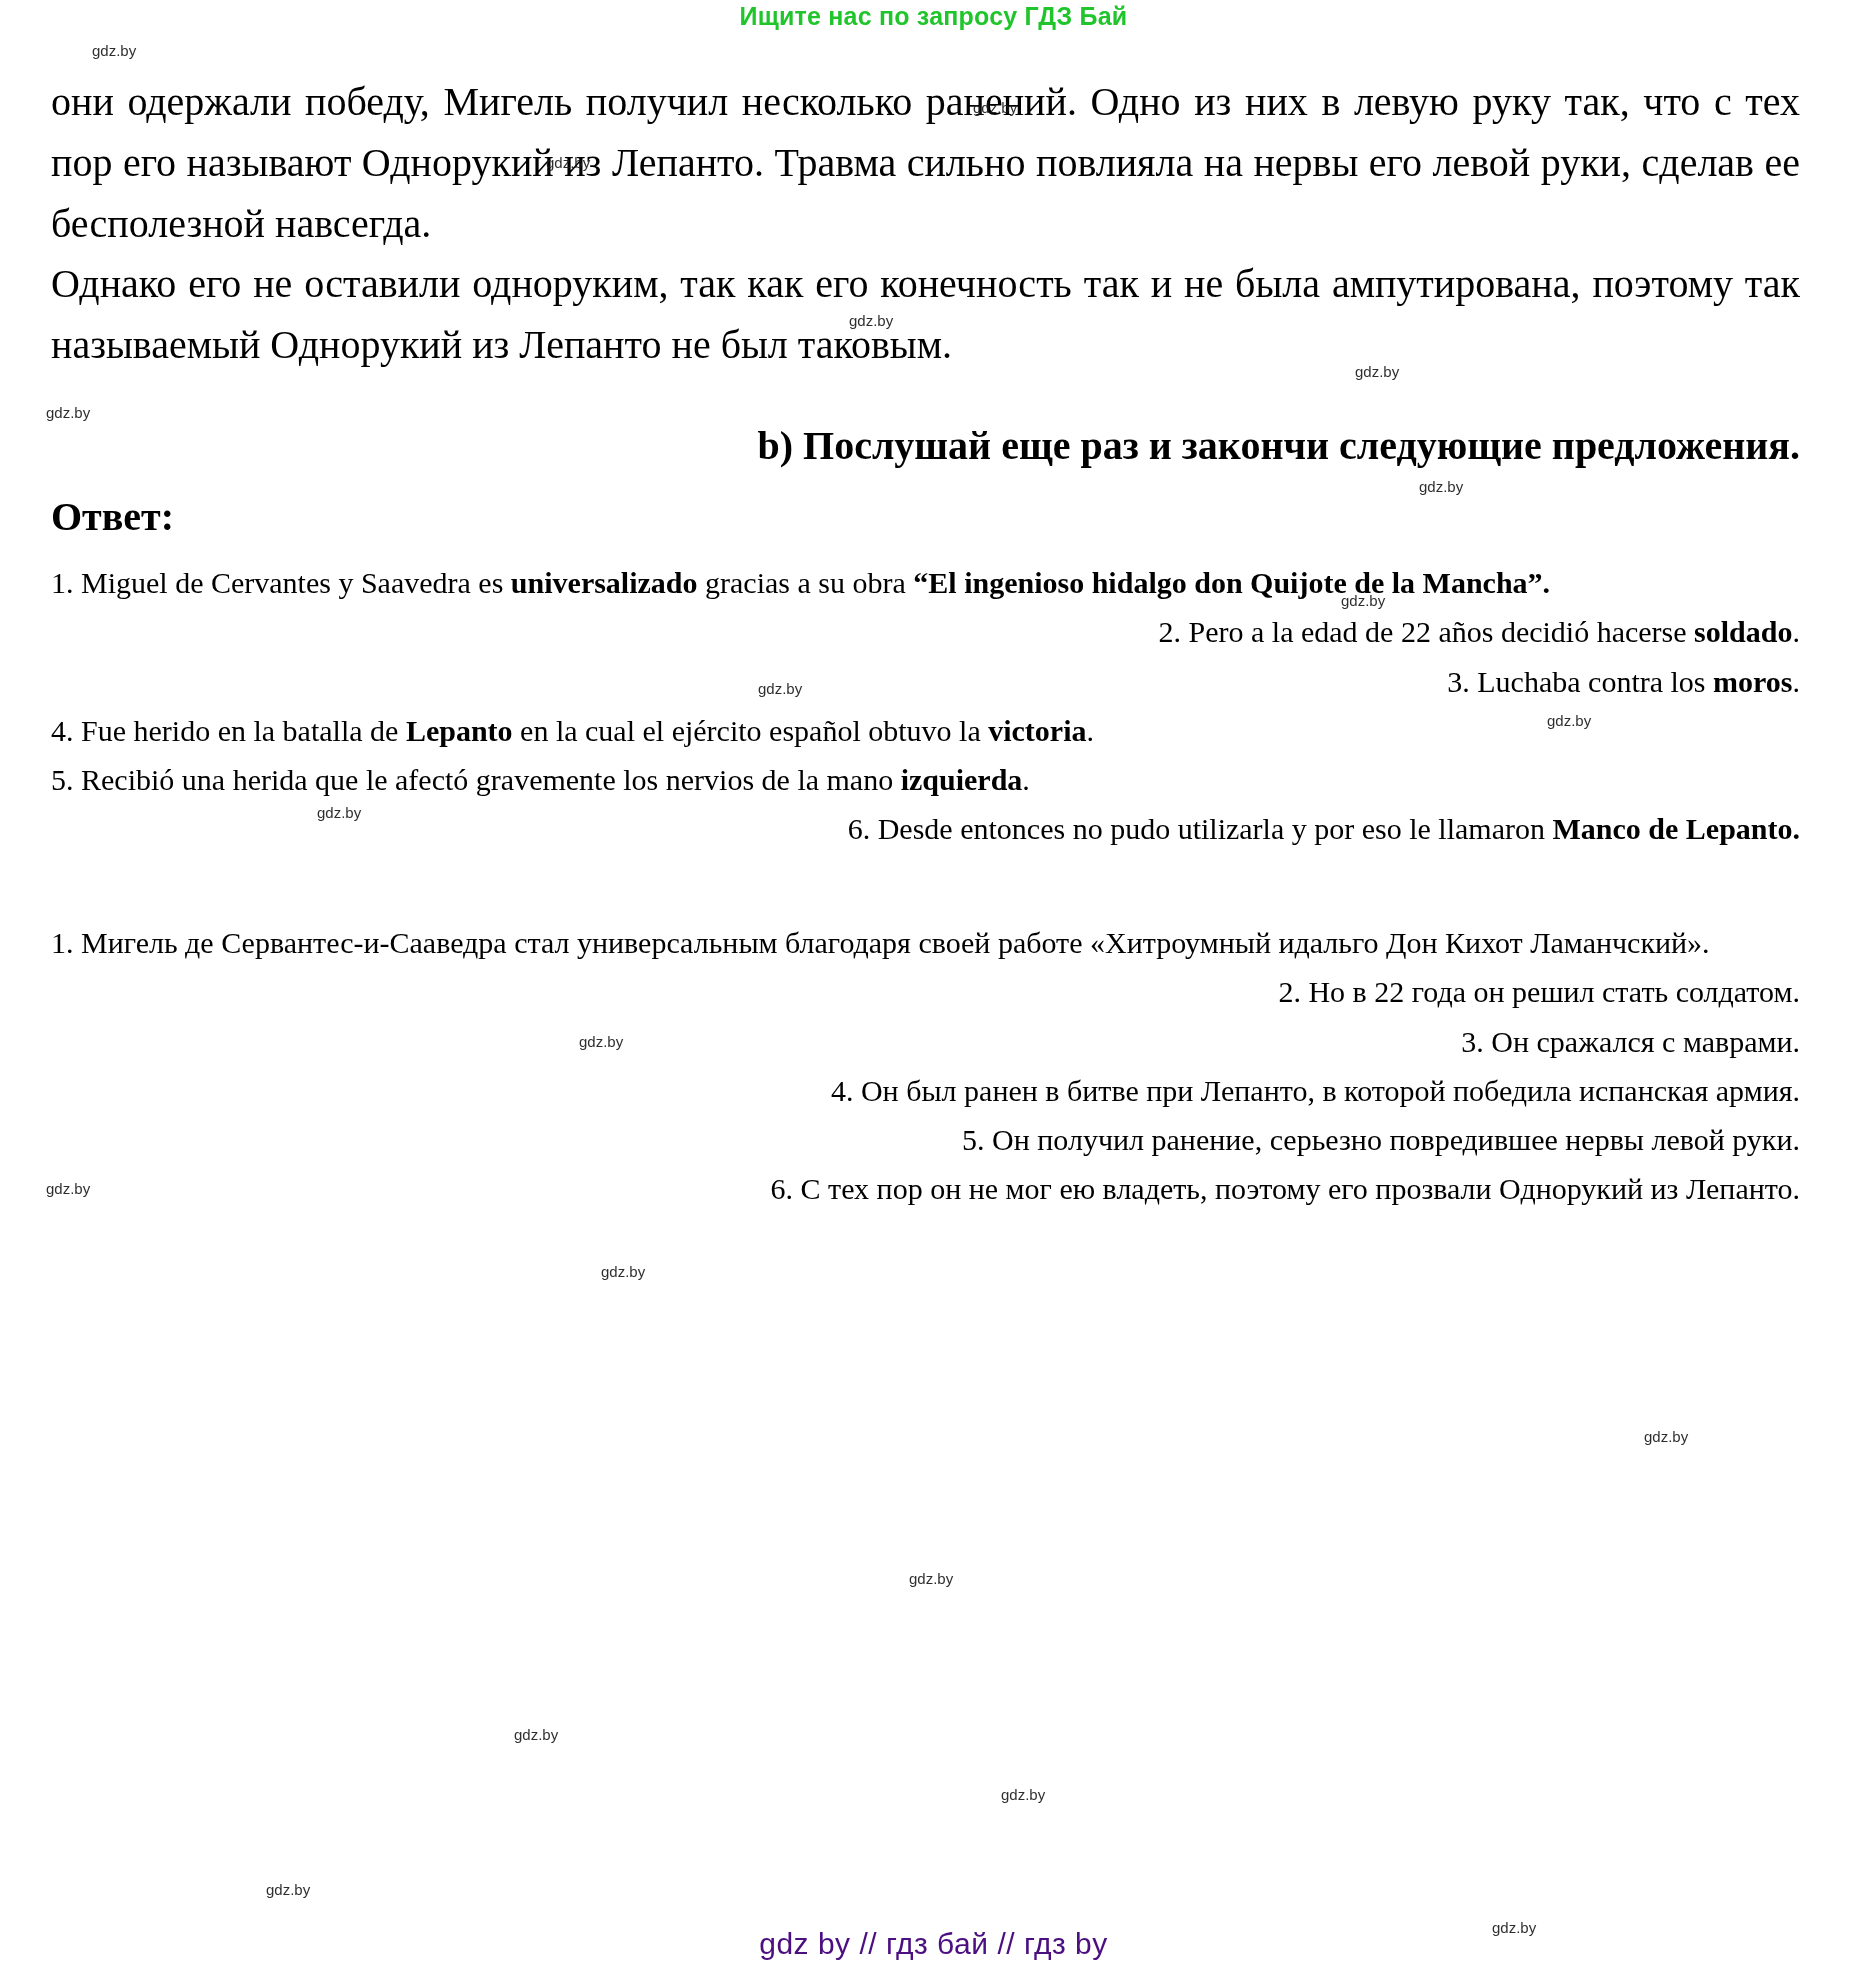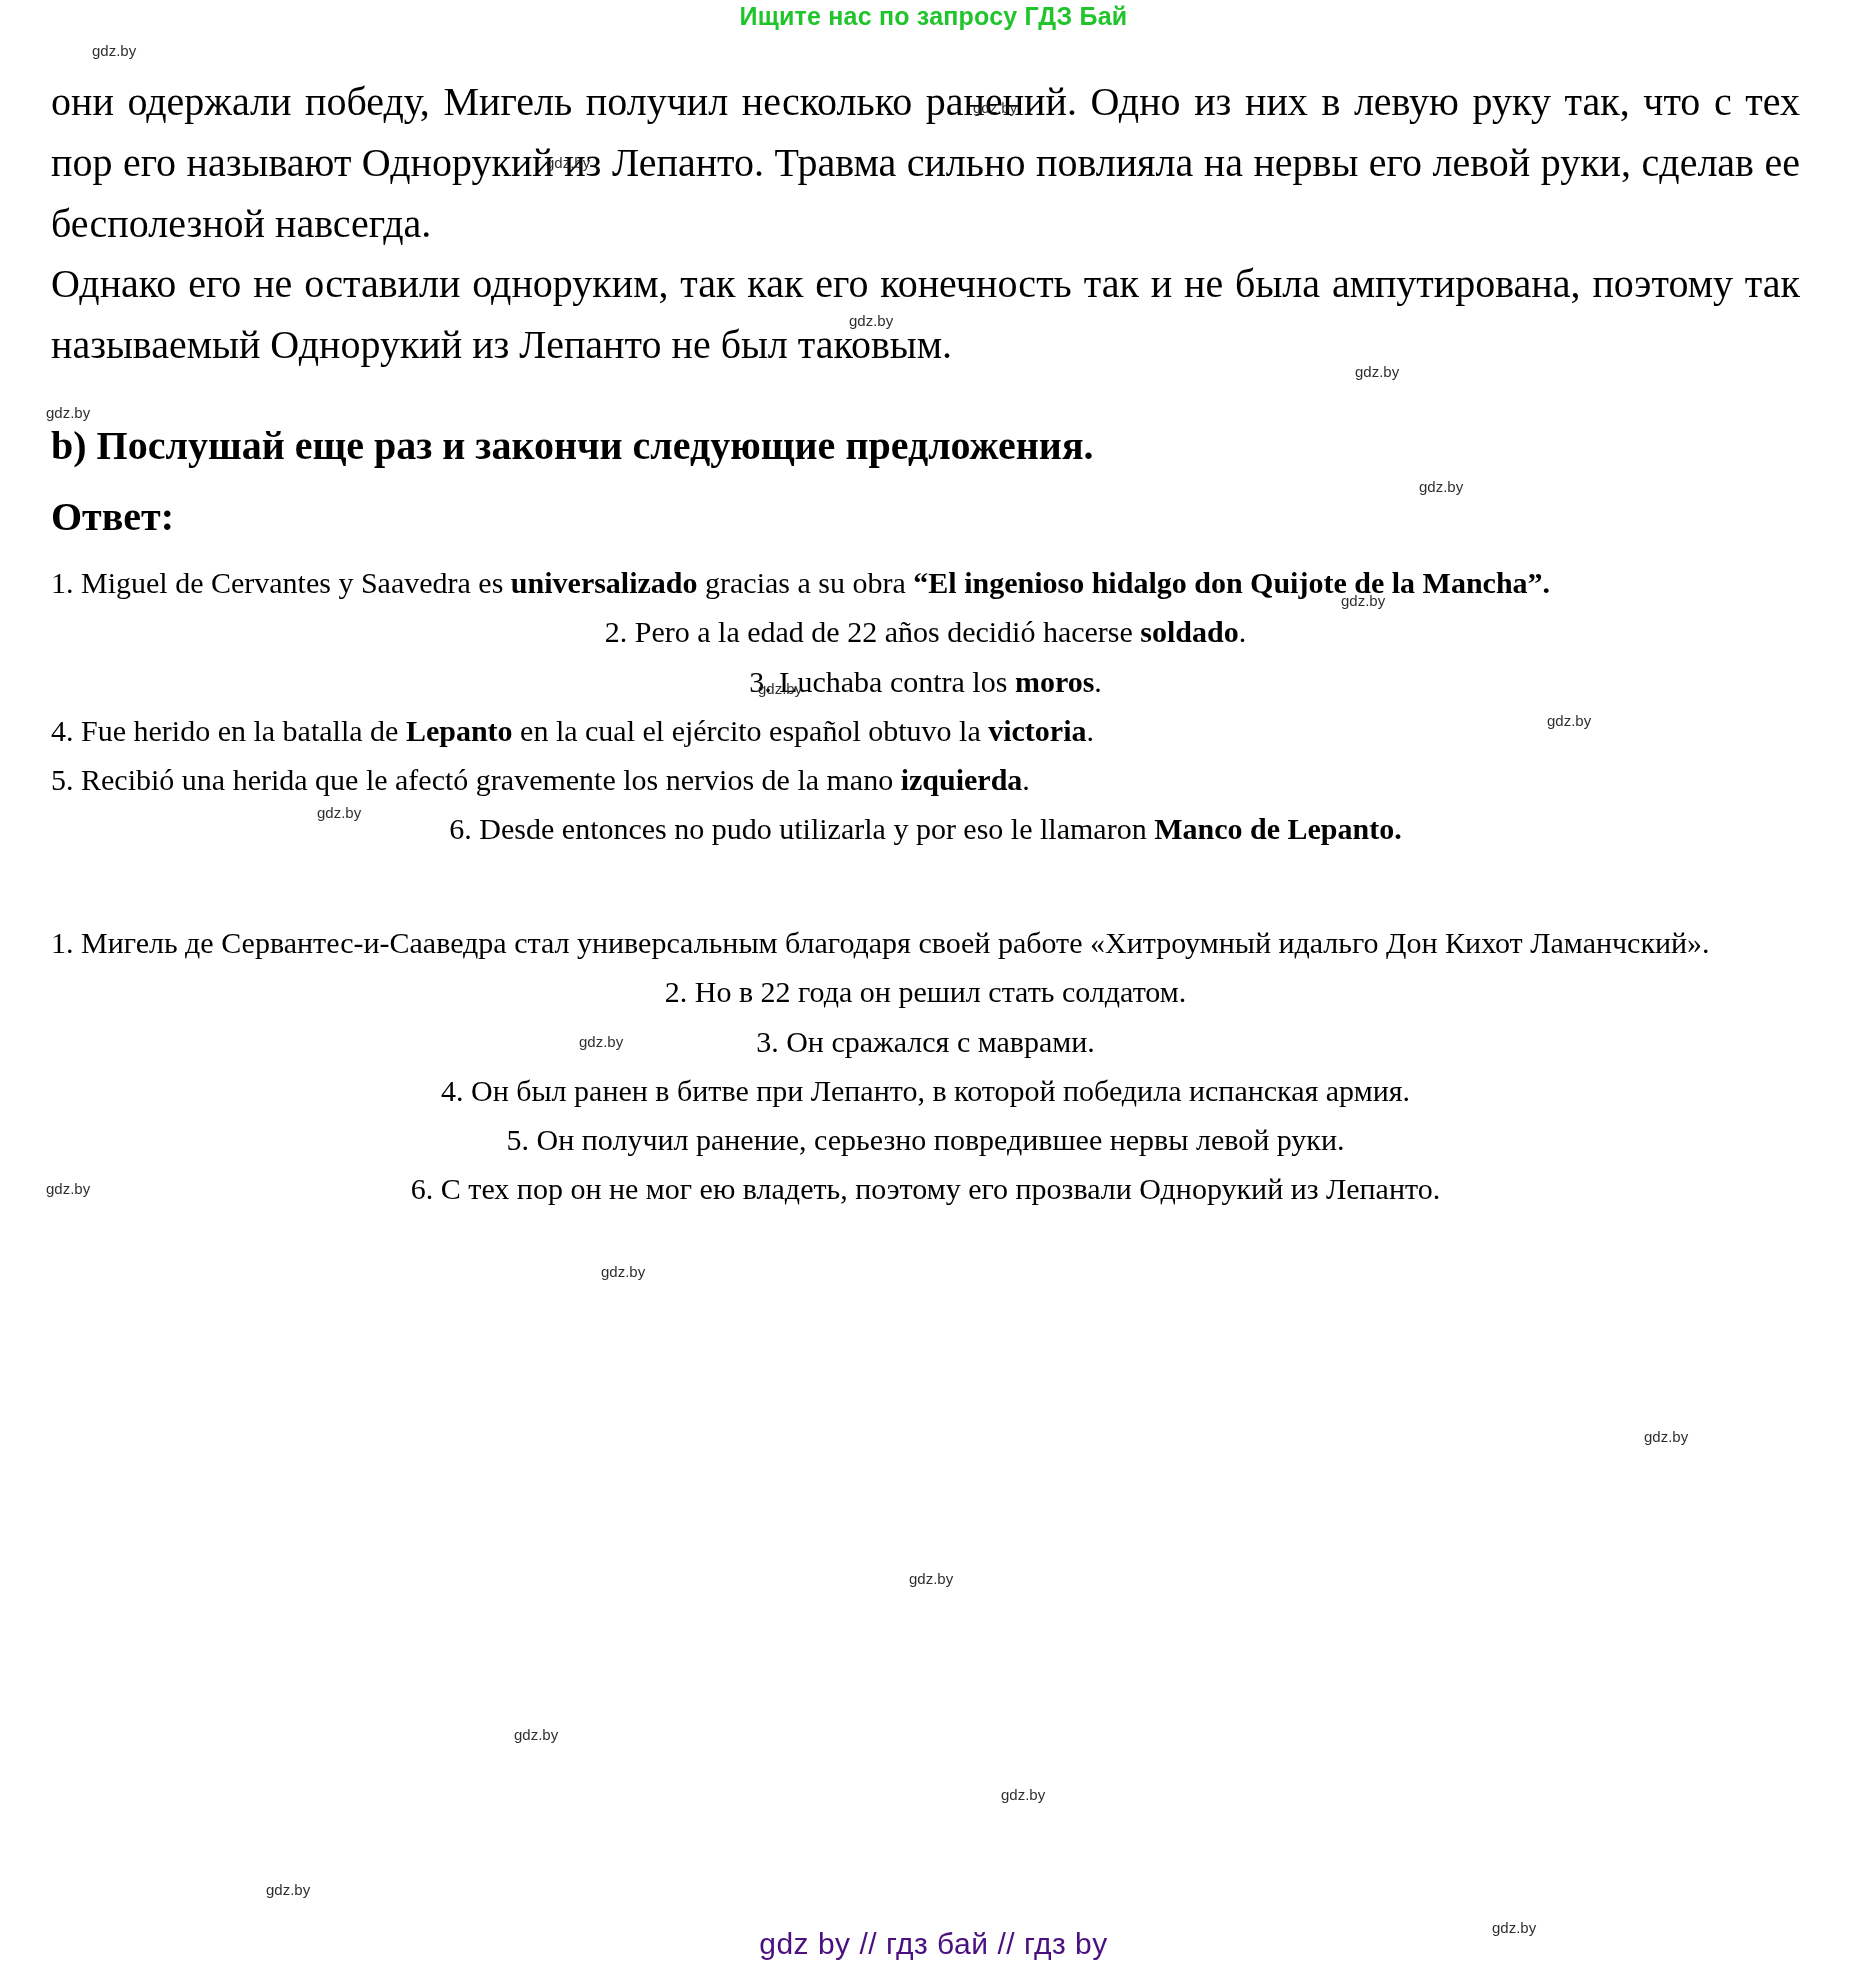--- a/index.html
+++ b/index.html
@@ -54,20 +54,21 @@
     text-justify: inter-word;
     margin: 0 0 0 0;
   }
   .para.first { text-indent: 0; }
 
   .heading-b {
     font-size: 40px;
     font-weight: bold;
     line-height: 1.5;
     margin: 40px 0 0 0;
+    text-align: right;
   }
   .answer-label {
     font-size: 40px;
     font-weight: bold;
     line-height: 1.5;
     margin: 11px 0 0 0;
   }
 
   .answers-es {
     margin-top: 13px;
@@ -76,21 +77,21 @@
     margin-top: 68px;
   }
 
   .ans-item {
     font-size: 30px;
     line-height: 1.52;
     text-align: justify;
     text-justify: inter-word;
     margin: 0 0 3.7px 0;
   }
-  .ans-item.single { text-align: center; }
+  .ans-item.single { text-align: right; }
   .ans-item b { font-weight: bold; }
 
   
   .wm {
     position: absolute;
     font-family: "Liberation Sans", "DejaVu Sans", sans-serif;
     font-size: 15px;
     color: #1c1c1c;
     white-space: nowrap;
     pointer-events: none;

